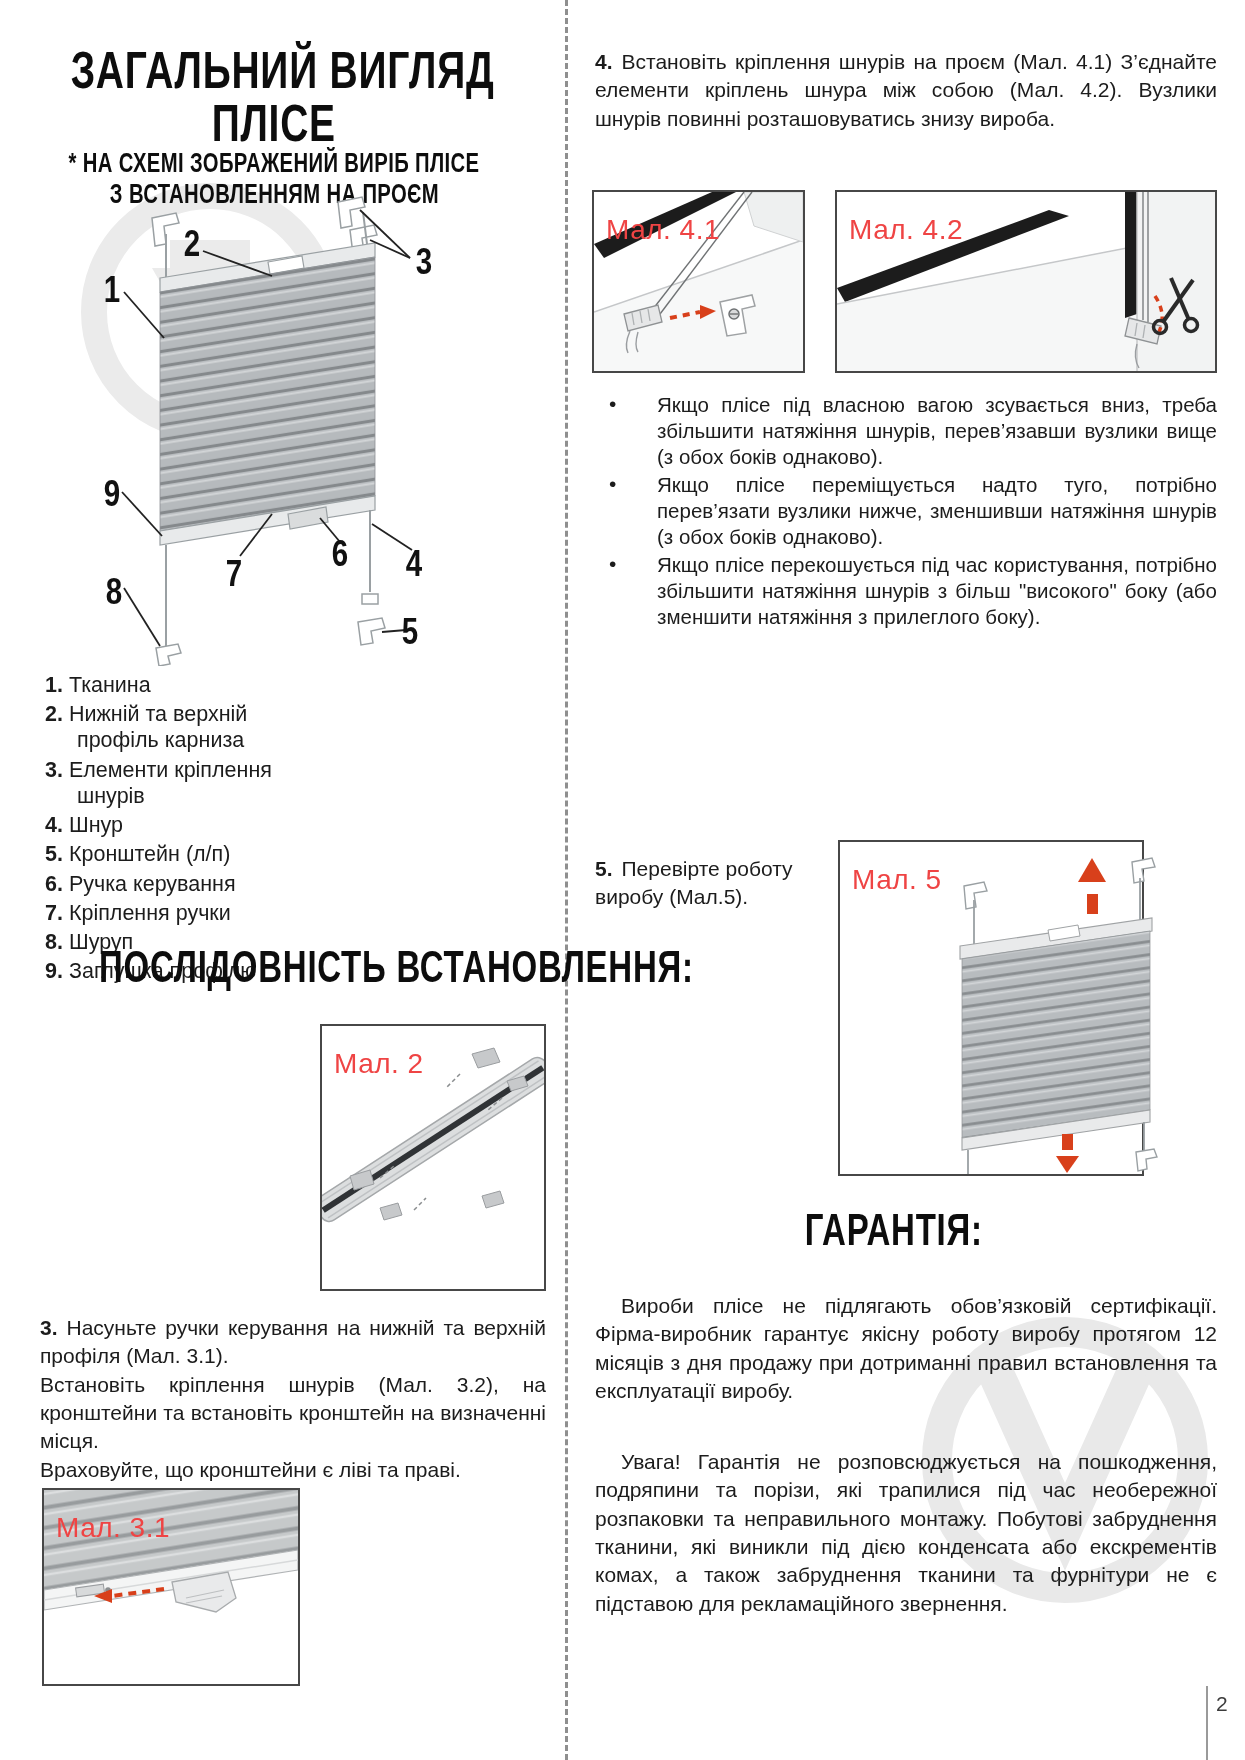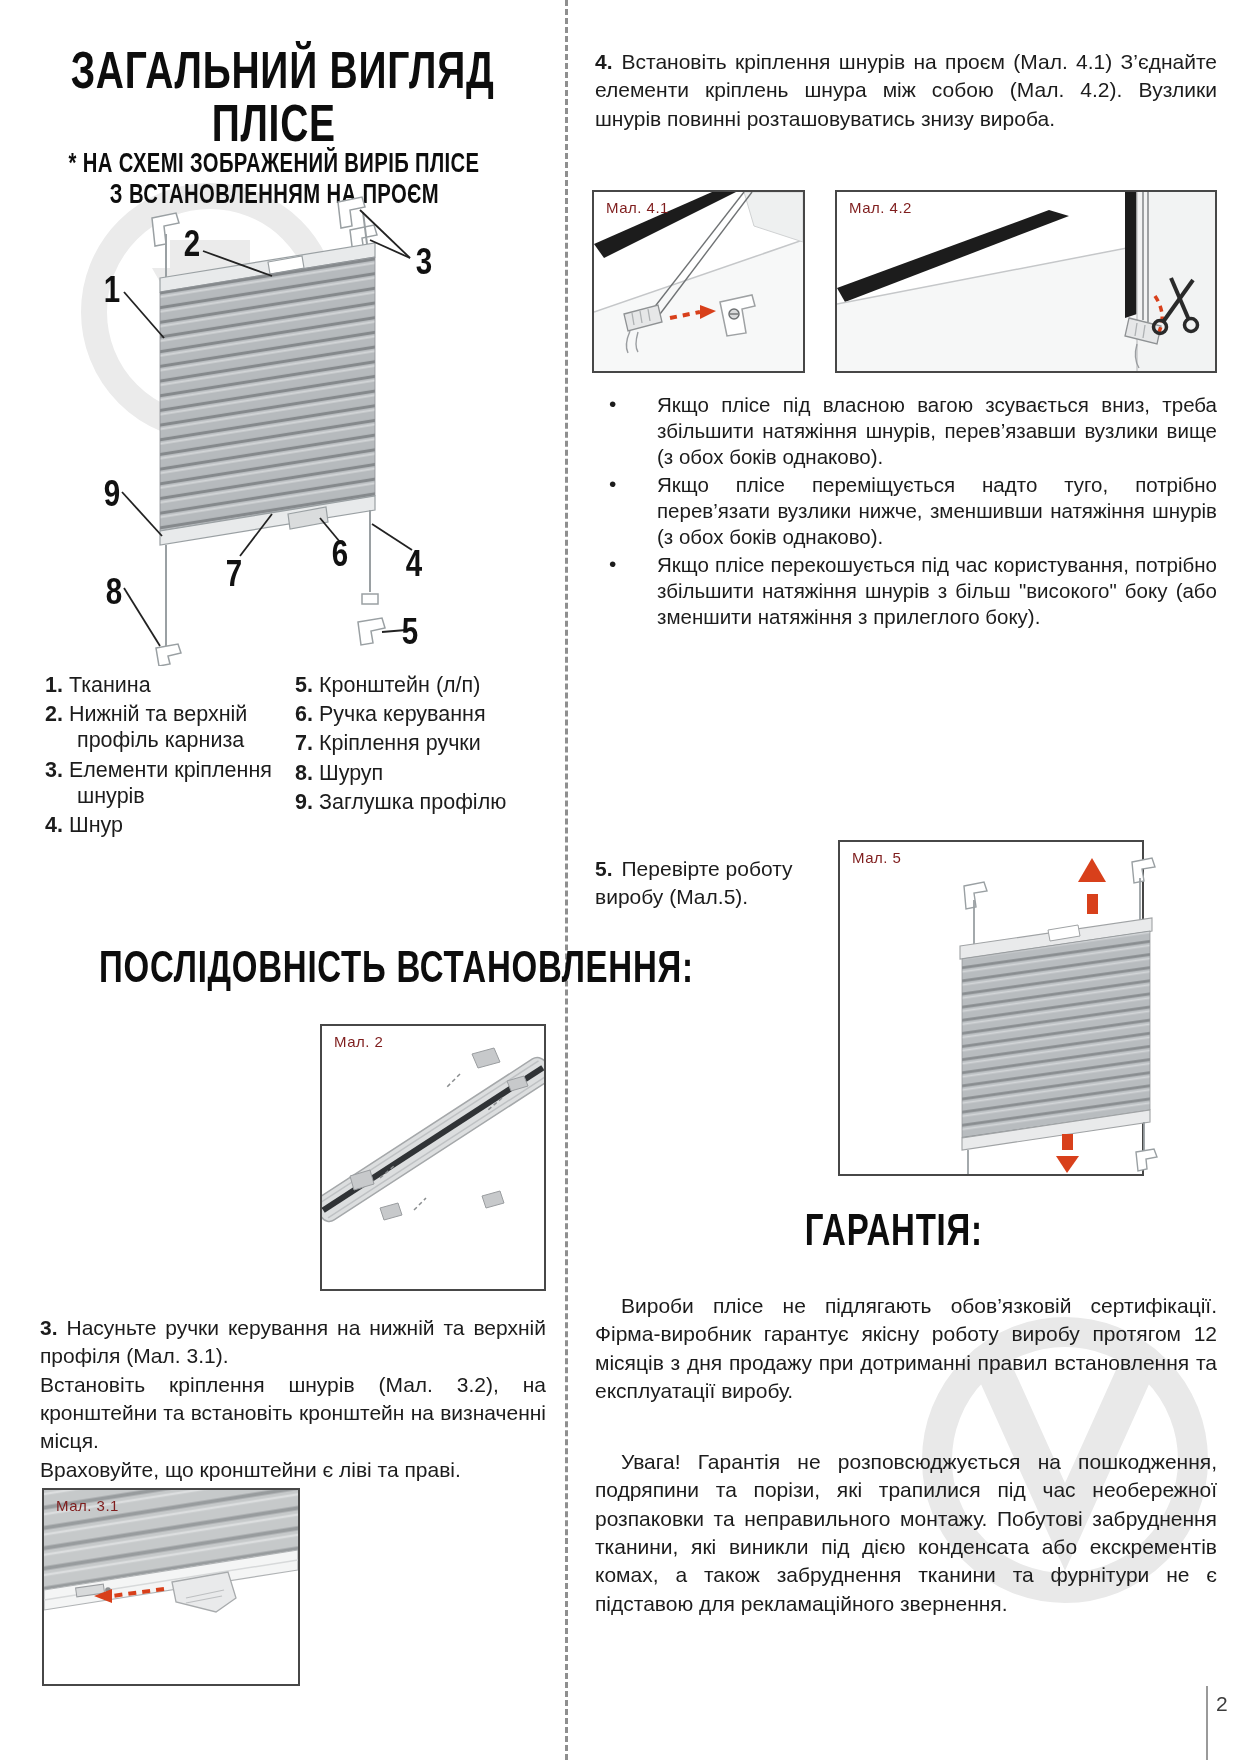--- a/index.html
+++ b/index.html
@@ -13,28 +13,28 @@
         white-space:nowrap;font-weight:bold;color:#0d0d0d;}
   .t1{font-size:52px;line-height:1.02;letter-spacing:1px;}
   .t2{font-size:27px;line-height:1.15;letter-spacing:0.5px;}
   .t3{font-size:44px;letter-spacing:1px;}
   
   .body-text{font-size:21px;line-height:1.35;text-align:justify;}
   .body-text p{margin:0;}
   .stepnum{font-weight:bold;margin-right:9px;}
   .stepnum.wide{margin-right:26px;}
   
-  .legend{position:absolute;left:45px;top:672px;width:500px;display:flex;}
+  .legend{position:absolute;left:45px;top:672px;width:500px;display:flex;flex-direction:column;}
   .legend-col{width:50%;}
   .legend-item{font-size:21.5px;line-height:1.22;padding-left:32px;text-indent:-32px;
                margin-bottom:3px;}
   .legend-item b{margin-right:6px;}
   
   .figbox{position:absolute;border:2px solid #474747;background:#fff;box-sizing:border-box;}
-  .figlabel{position:absolute;top:7px;left:12px;font-size:15px;color:#7f1d1d;
+  .figlabel{position:absolute;top:22px;left:12px;font-size:28px;color:#ef4444;
             letter-spacing:0.5px;z-index:2;}
   .figbox svg{position:absolute;left:0;top:0;}
   
   .diagram{position:absolute;left:40px;top:196px;width:505px;height:470px;z-index:1;}
   .callout{position:absolute;font-size:36px;font-weight:bold;color:#111;
            transform:scaleX(0.82);line-height:1;}
   
   .bullets{position:absolute;left:595px;top:392px;width:622px;}
   .bullet{display:flex;margin-bottom:2px;}
   .bullet .dot{width:62px;flex:0 0 62px;font-size:21px;padding-left:14px;box-sizing:border-box;}

